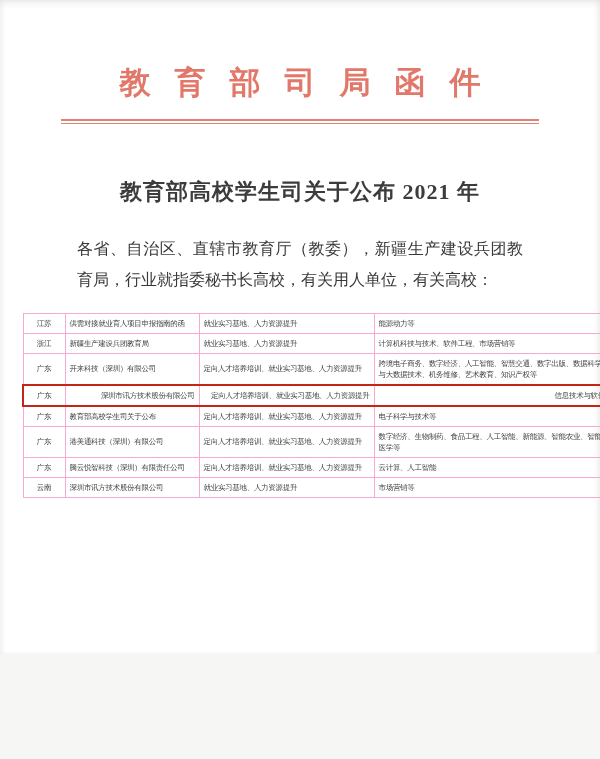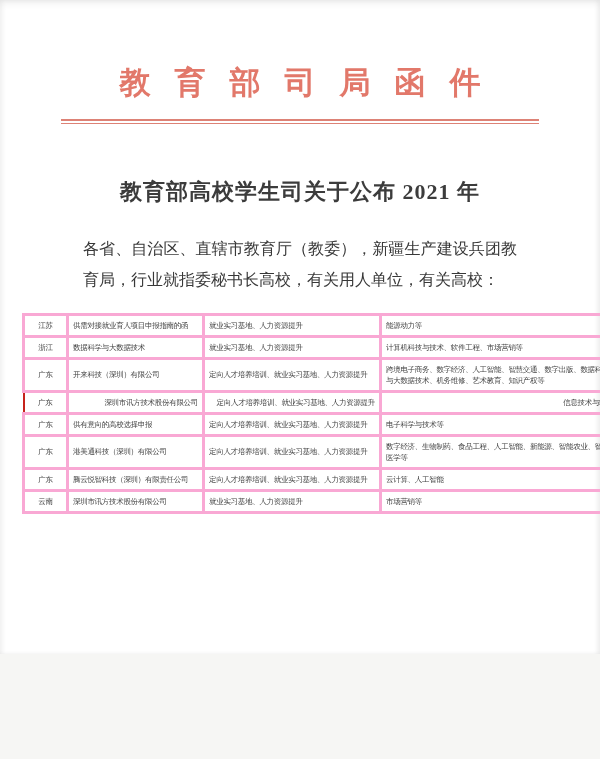--- a/index.html
+++ b/index.html
@@ -49,35 +49,35 @@
   }
   
   .body-text {
     margin-top: 26px;
     padding: 0 73px;
     font-size: 16px;
     line-height: 31.5px;
     color: #383838;
     text-align: justify;
   }
-  .body-text p { margin: 10px; }
+  .body-text p { margin: 4px; }
   .body-text p.p2 { text-indent: 2em; }
   
   table.project-table {
     margin: 17px 0 0 22px;
     width: 557px;
     border-collapse: collapse;
     table-layout: fixed;
     font-size: 7.5px;
     letter-spacing: -0.3px;
     color: #3f3f3f;
     line-height: 11px;
   }
   .project-table td {
-    border: 3px solid #f9a8d4;
+    border: 1px solid #f9a8d4;
     padding: 4px 4px;
     overflow: hidden;
     vertical-align: middle;
   }
   .project-table td.col-province { width: 33px; text-align: center; white-space: nowrap; }
   .project-table td.col-company  { width: 125px; white-space: nowrap; }
   .project-table td.col-types    { width: 166px; white-space: nowrap; }
   .project-table td.col-fields   { width: 227px; }
   tr.highlighted td {
     border-top: 2px solid var(--highlight-red, #c6231b);
@@ -107,39 +107,39 @@
   <table class="project-table">
     <tbody>
         <tr>
     <td class="col-province">江苏</td>
     <td class="col-company">供需对接就业育人项目申报指南的函</td>
     <td class="col-types">就业实习基地、人力资源提升</td>
     <td class="col-fields">能源动力等</td>
   </tr>
         <tr>
     <td class="col-province">浙江</td>
-    <td class="col-company">数据科学与大数据技术</td>
+    <td class="col-company">新疆生产建设兵团教育局</td>
     <td class="col-types">就业实习基地、人力资源提升</td>
     <td class="col-fields">计算机科技与技术、软件工程、市场营销等</td>
   </tr>
         <tr>
     <td class="col-province">广东</td>
     <td class="col-company">开来科技（深圳）有限公司</td>
     <td class="col-types">定向人才培养培训、就业实习基地、人力资源提升</td>
     <td class="col-fields">跨境电子商务、数字经济、人工智能、智慧交通、数字出版、数据科学与大数据技术、机务维修、艺术教育、知识产权等</td>
   </tr>
         <tr class="highlighted">
     <td class="col-province">广东</td>
     <td class="col-company">深圳市讯方技术股份有限公司</td>
     <td class="col-types">定向人才培养培训、就业实习基地、人力资源提升</td>
     <td class="col-fields">信息技术与软件</td>
   </tr>
         <tr>
     <td class="col-province">广东</td>
-    <td class="col-company">供有意向的高校选择申报</td>
+    <td class="col-company">教育部高校学生司关于公布</td>
     <td class="col-types">定向人才培养培训、就业实习基地、人力资源提升</td>
     <td class="col-fields">电子科学与技术等</td>
   </tr>
         <tr>
     <td class="col-province">广东</td>
     <td class="col-company">港美通科技（深圳）有限公司</td>
     <td class="col-types">定向人才培养培训、就业实习基地、人力资源提升</td>
     <td class="col-fields">数字经济、生物制药、食品工程、人工智能、新能源、智能农业、智能医学等</td>
   </tr>
         <tr>

